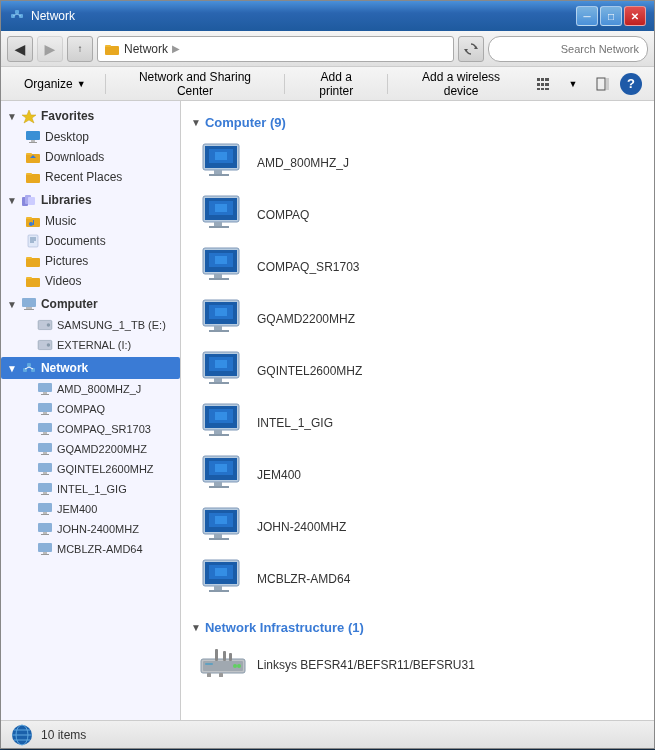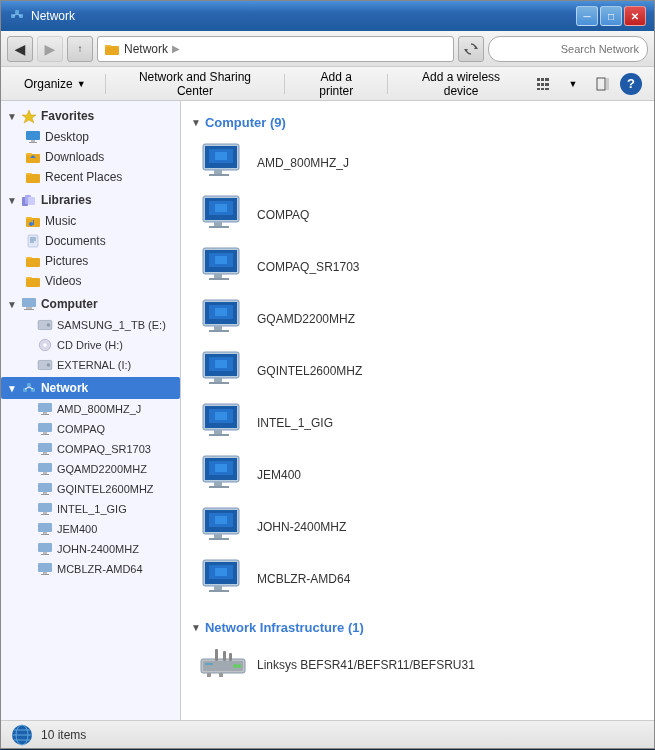--- a/index.html
+++ b/index.html
@@ -511,27 +511,20 @@
         </div>
         <div class="sidebar-sub-item">
           <svg width="14" height="12" viewBox="0 0 14 12" class="sidebar-item-icon">
             <rect x="1" y="2" width="12" height="8" fill="#c0c8d8" rx="1" stroke="#8899aa" stroke-width="0.5"></rect>
             <circle cx="10" cy="6" r="1.5" fill="#8899aa"></circle>
           </svg>
           <span>SAMSUNG_1_TB (E:)</span>
         </div>
         <div class="sidebar-sub-item">
           <svg width="14" height="12" viewBox="0 0 14 12" class="sidebar-item-icon">
-            <circle cx="7" cy="6" r="5" fill="#d8d8e8" stroke="#9999bb" stroke-width="0.5"></circle>
-            <circle cx="7" cy="6" r="1.5" fill="white"></circle>
-          </svg>
-          <span>CD Drive (H:)</span>
-        </div>
-        <div class="sidebar-sub-item">
-          <svg width="14" height="12" viewBox="0 0 14 12" class="sidebar-item-icon">
             <rect x="1" y="2" width="12" height="8" fill="#c0c8d8" rx="1" stroke="#8899aa" stroke-width="0.5"></rect>
             <circle cx="10" cy="6" r="1.5" fill="#8899aa"></circle>
           </svg>
           <span>EXTERNAL (I:)</span>
         </div>
       </div>
 
       <div class="sidebar-section">
         <div class="sidebar-section-header" style="background:#3a7bd5;color:white;border-radius:2px;">
           <span class="arrow" style="color:white;">▼</span>

